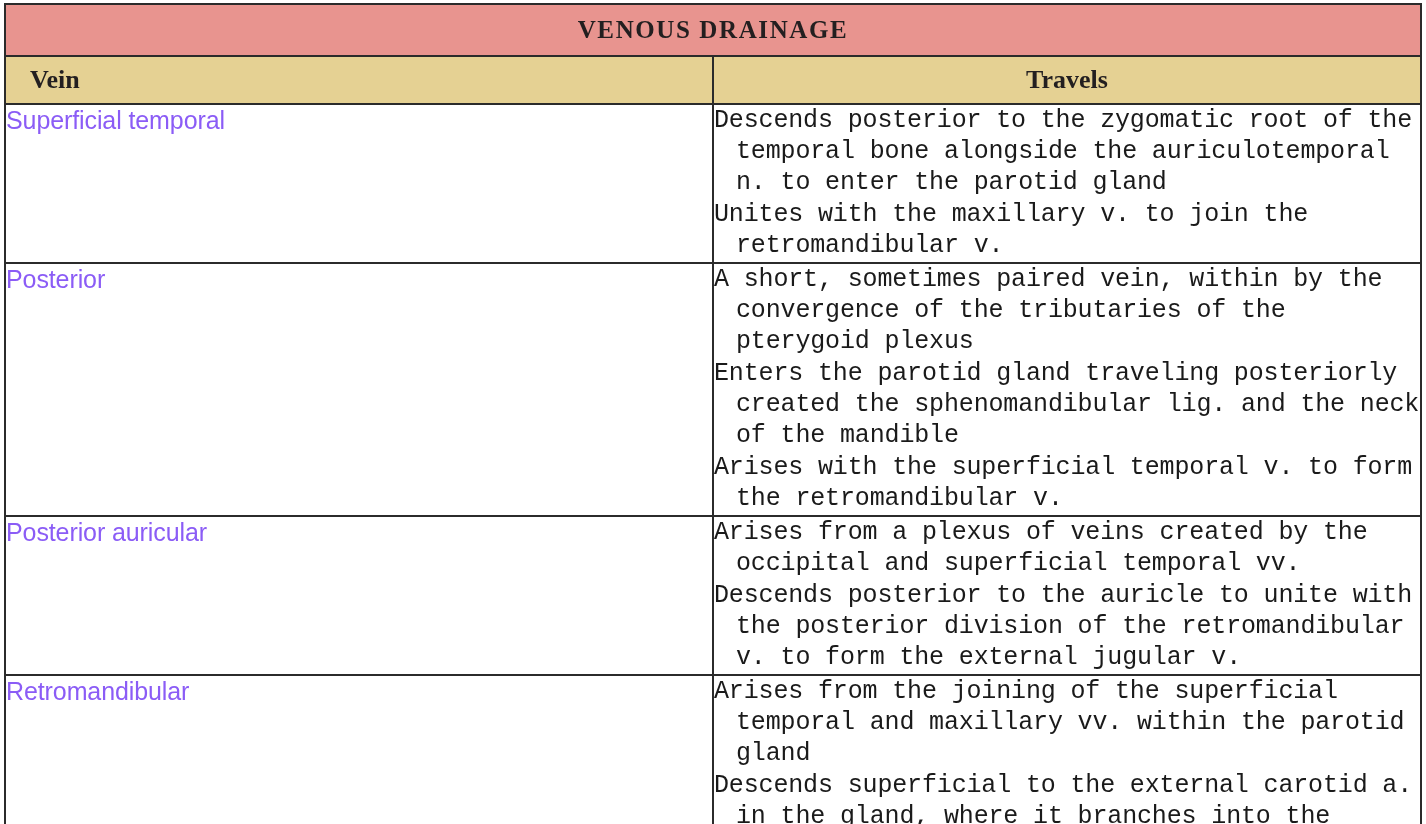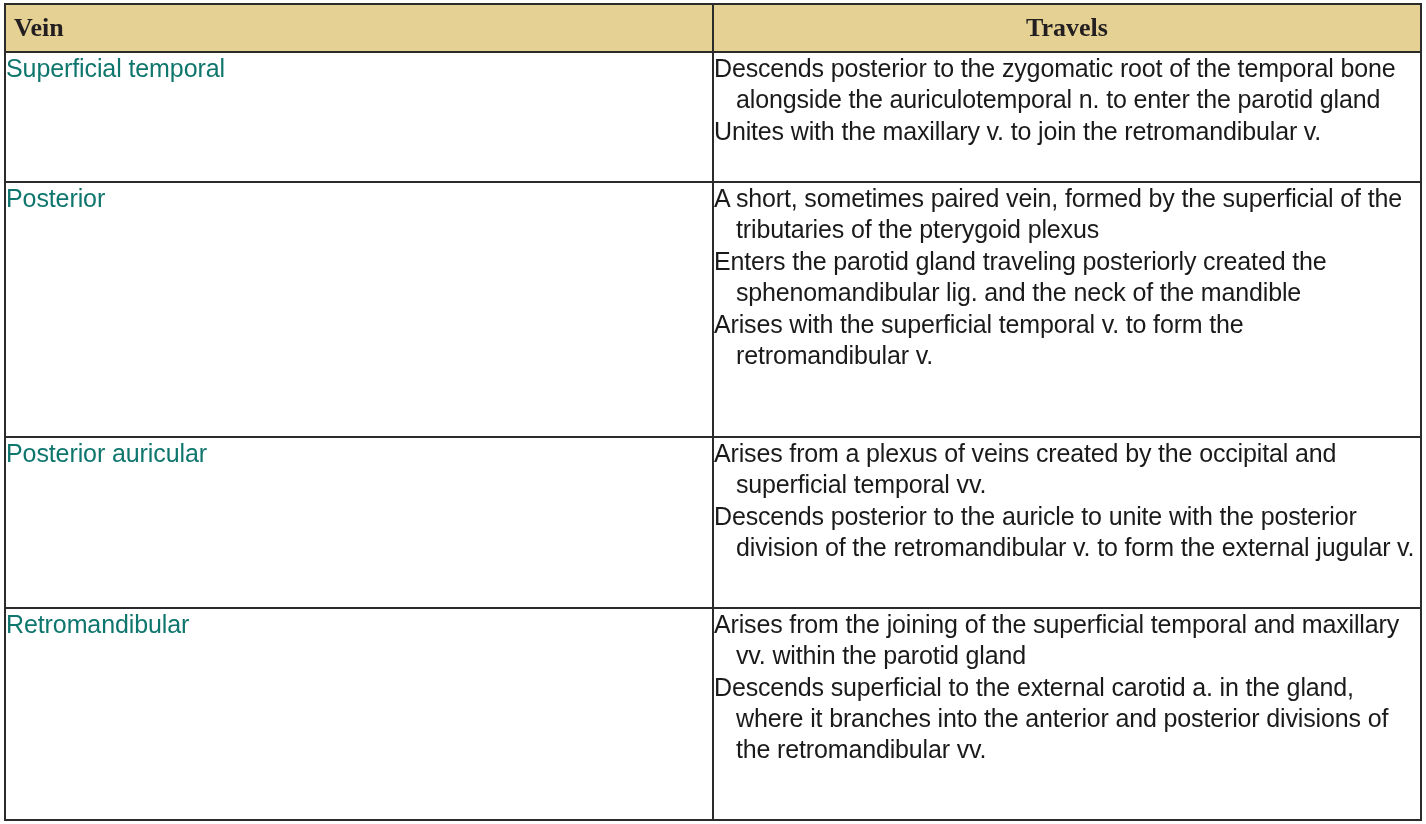--- a/index.html
+++ b/index.html
@@ -59,21 +59,21 @@
   }
   .colhead-text {
     font-family: "Liberation Serif", serif;
     font-weight: bold;
     font-size: 26px;
     color: #231f20;
   }
   th.col-vein .colhead-text {
     display: block;
     text-align: left;
-    padding-left: 8px;
+    padding-left: 24px;
   }
   th.col-course .colhead-text {
     display: block;
     text-align: center;
   }
 
   
   tbody tr.data-row > td {
     border: 2px solid #2b2b2b;
     vertical-align: top;
@@ -85,47 +85,52 @@
     width: 353px;
     padding: 14px 10px 14px 24px;
   }
   td.course-cell {
     padding: 14px 18px 14px 20px;
   }
 
   .vein-name {
     font-family: "Liberation Sans", sans-serif;
     font-size: 25px;
-    color: #0f766e;
+    color: #8b5cf6;
     line-height: 1.22;
     letter-spacing: -0.1px;
   }
 
   .course-list {
     margin: 0;
     padding: 0;
     list-style: none;
   }
   .course-item {
-    font-family: Liberation Sans, sans-serif;
+    font-family: Liberation Mono, monospace;
     font-size: 25px;
     color: #1a1a1a;
     line-height: 1.24;
     letter-spacing: -0.15px;
     padding-left: 22px;
     text-indent: -22px;
     margin: 0 0 1px 0;
   }
 </style>
 </head>
 <body>
 
 <div class="table-wrap">
   <table class="anatomy-table">
     <thead>
+      <tr class="title-row">
+        <th colspan="2">
+          <div class="title-text">VENOUS DRAINAGE</div>
+        </th>
+      </tr>
       <tr class="colhead-row">
         <th class="col-vein">
           <span class="colhead-text">Vein</span>
         </th>
         <th class="col-course">
           <span class="colhead-text">Travels</span>
         </th>
       </tr>
     </thead>
     <tbody id="table-body">
@@ -135,21 +140,21 @@
             <ul class="course-list">
               <li class="course-item">Descends posterior to the zygomatic root of the temporal bone alongside the auriculotemporal n. to enter the parotid gland</li>
               <li class="course-item">Unites with the maxillary v. to join the retromandibular v.</li>
             </ul>
           </td>
         </tr>
         <tr class="data-row">
           <td class="vein-cell"><span class="vein-name">Posterior</span></td>
           <td class="course-cell">
             <ul class="course-list">
-              <li class="course-item">A short, sometimes paired vein, formed by the superficial of the tributaries of the pterygoid plexus</li>
+              <li class="course-item">A short, sometimes paired vein, within by the convergence of the tributaries of the pterygoid plexus</li>
               <li class="course-item">Enters the parotid gland traveling posteriorly created the sphenomandibular lig. and the neck of the mandible</li>
               <li class="course-item">Arises with the superficial temporal v. to form the retromandibular v.</li>
             </ul>
           </td>
         </tr>
         <tr class="data-row">
           <td class="vein-cell"><span class="vein-name">Posterior auricular</span></td>
           <td class="course-cell">
             <ul class="course-list">
               <li class="course-item">Arises from a plexus of veins created by the occipital and superficial temporal vv.</li>

